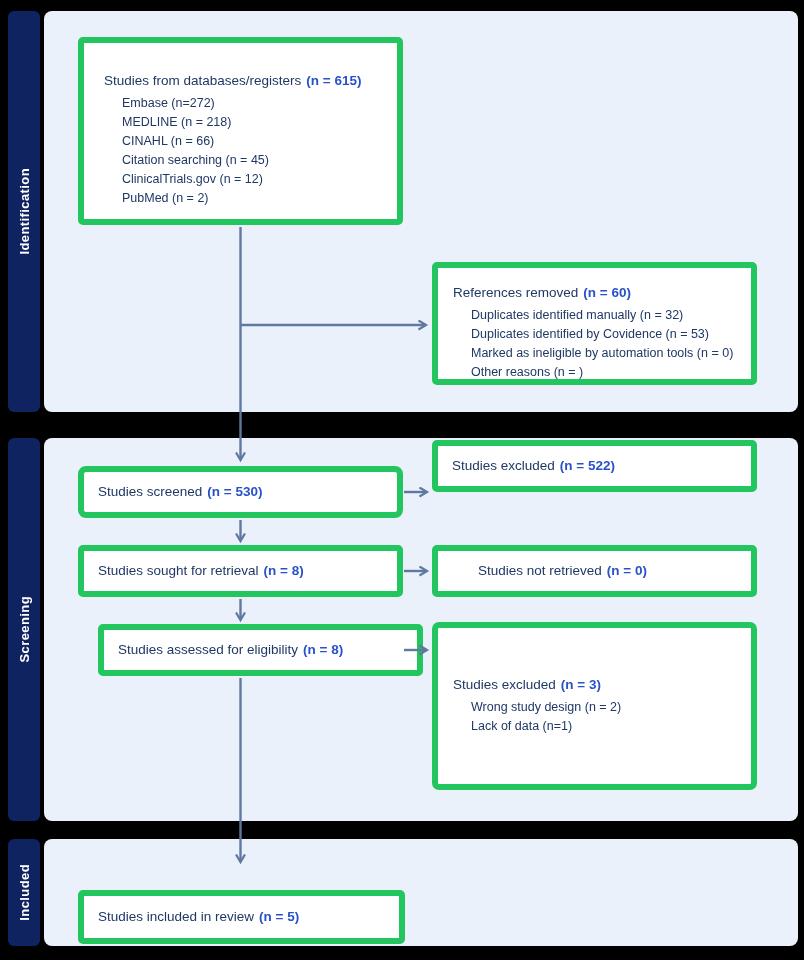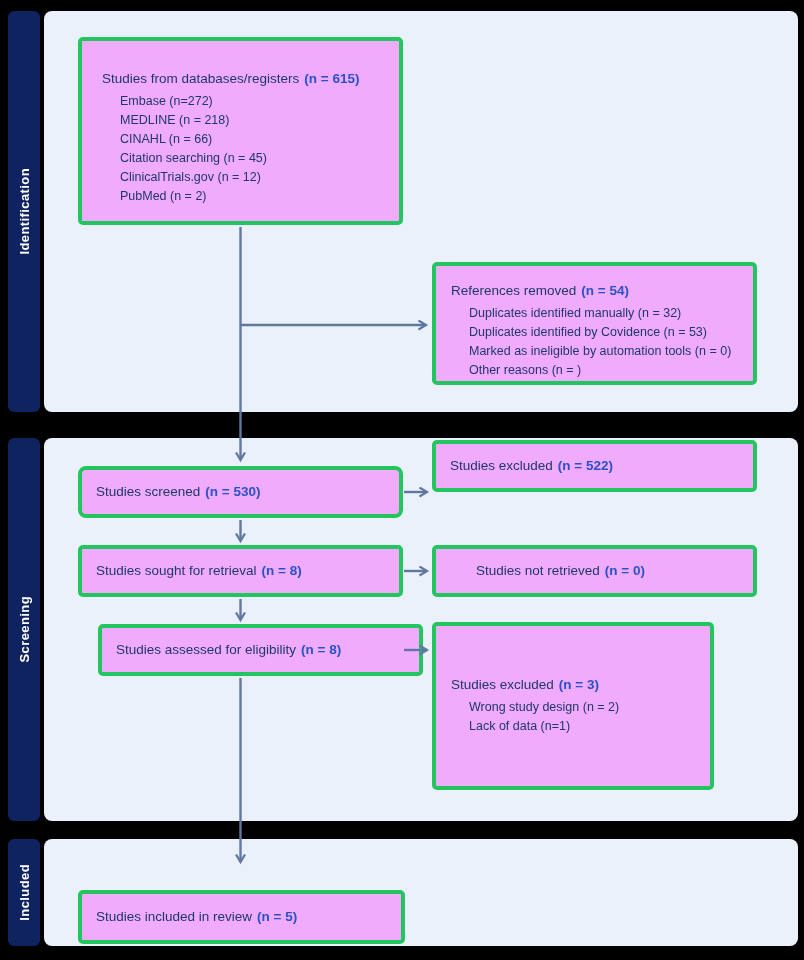--- a/index.html
+++ b/index.html
@@ -30,45 +30,46 @@
     color: #fff; font-weight: 700; font-size: 13px; letter-spacing: 0.4px;
     white-space: nowrap;
   }
   .panel {
     position: absolute; left: 44px; right: 6px; top: 0; bottom: 0;
     background: #eaf1fb; border-radius: 8px;
   }
   
   .box {
     position: absolute;
-    background: #f0abfc;
-    border: 4px solid #22c55e;
+    background: #ffffff;
+    border: 6px solid #22c55e;
     border-radius: 5px;
     color: #1f3864;
     font-size: 13.5px;
     box-sizing: border-box;
     z-index: 3;
   }
   .title { line-height: 18px; white-space: nowrap; }
   .n { color: #2951c9; font-weight: 700; margin-left: 5px; }
   .items { font-size: 12.5px; line-height: 19px; margin-top: 4px; }
   .item { padding-left: 18px; white-space: nowrap; }
 
   .box-db       { left: 78px;  top: 37px;  width: 325px; height: 188px; padding: 29px 8px 0 20px; }
   .box-refs     { left: 432px; top: 262px; width: 325px; height: 123px; padding: 16px 8px 0 15px; }
   .box-small    { width: 325px; height: 52px; display: flex; align-items: center; padding: 0 8px 0 14px; }
   .box-screened { left: 78px;  top: 466px; border-radius: 8px; }
   .box-exc1     { left: 432px; top: 440px; }
   .box-sought   { left: 78px;  top: 545px; }
   .box-notret   { left: 432px; top: 545px; padding-left: 40px; }
   .box-assessed { left: 78px;  top: 624px; margin-left: 20px; }
   .box-exc2 {
-    left: 432px; top: 622px; width: 282px; height: 168px;
+    left: 432px; top: 622px; width: 325px; height: 168px;
     display: flex; flex-direction: column; justify-content: center;
     padding: 0 8px 0 15px;
+    border-radius: 7px;
   }
   .box-included { left: 78px;  top: 890px; width: 327px; height: 54px;
     display: flex; align-items: center; padding: 0 8px 0 14px; }
 
   
   .arrows {
     position: absolute; left: 0; top: 0; z-index: 5;
     pointer-events: none;
   }
   .ar { stroke: #60779f; stroke-width: 2.4; fill: none; }
@@ -108,21 +109,21 @@
       <div class="item">MEDLINE (n = 218)</div>
       <div class="item">CINAHL (n = 66)</div>
       <div class="item">Citation searching (n = 45)</div>
       <div class="item">ClinicalTrials.gov (n = 12)</div>
       <div class="item">PubMed (n = 2)</div>
     </div>
   </div>
 
   <div class="box box-refs">
     <div class="title">
-      <span class="lbl">References removed</span><span class="n">(n = 54)</span>
+      <span class="lbl">References removed</span><span class="n">(n = 60)</span>
     </div>
     <div class="items">
       <div class="item">Duplicates identified manually (n = 32)</div>
       <div class="item">Duplicates identified by Covidence (n = 53)</div>
       <div class="item">Marked as ineligible by automation tools (n = 0)</div>
       <div class="item">Other reasons (n = )</div>
     </div>
   </div>
 
   <div class="box box-small box-screened">

